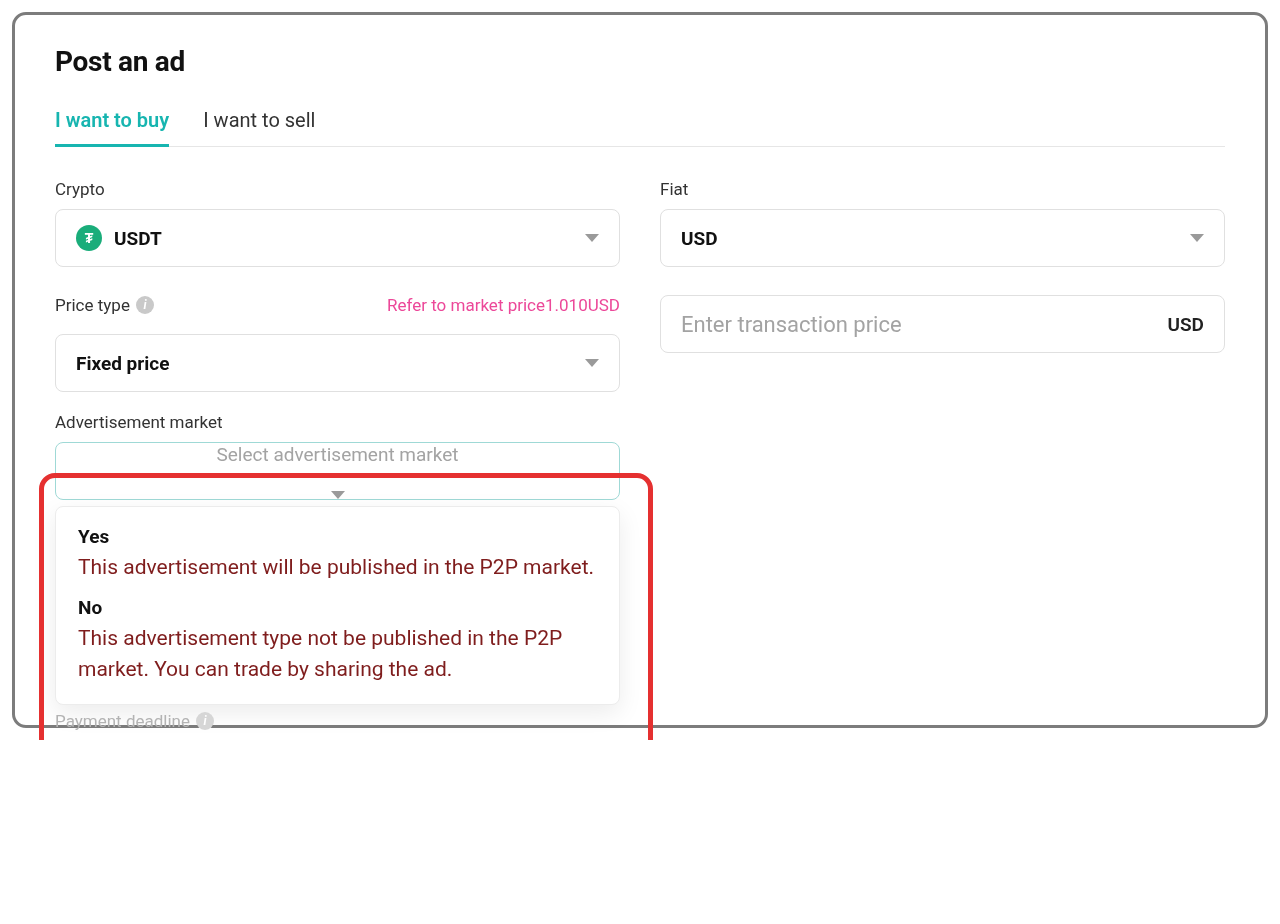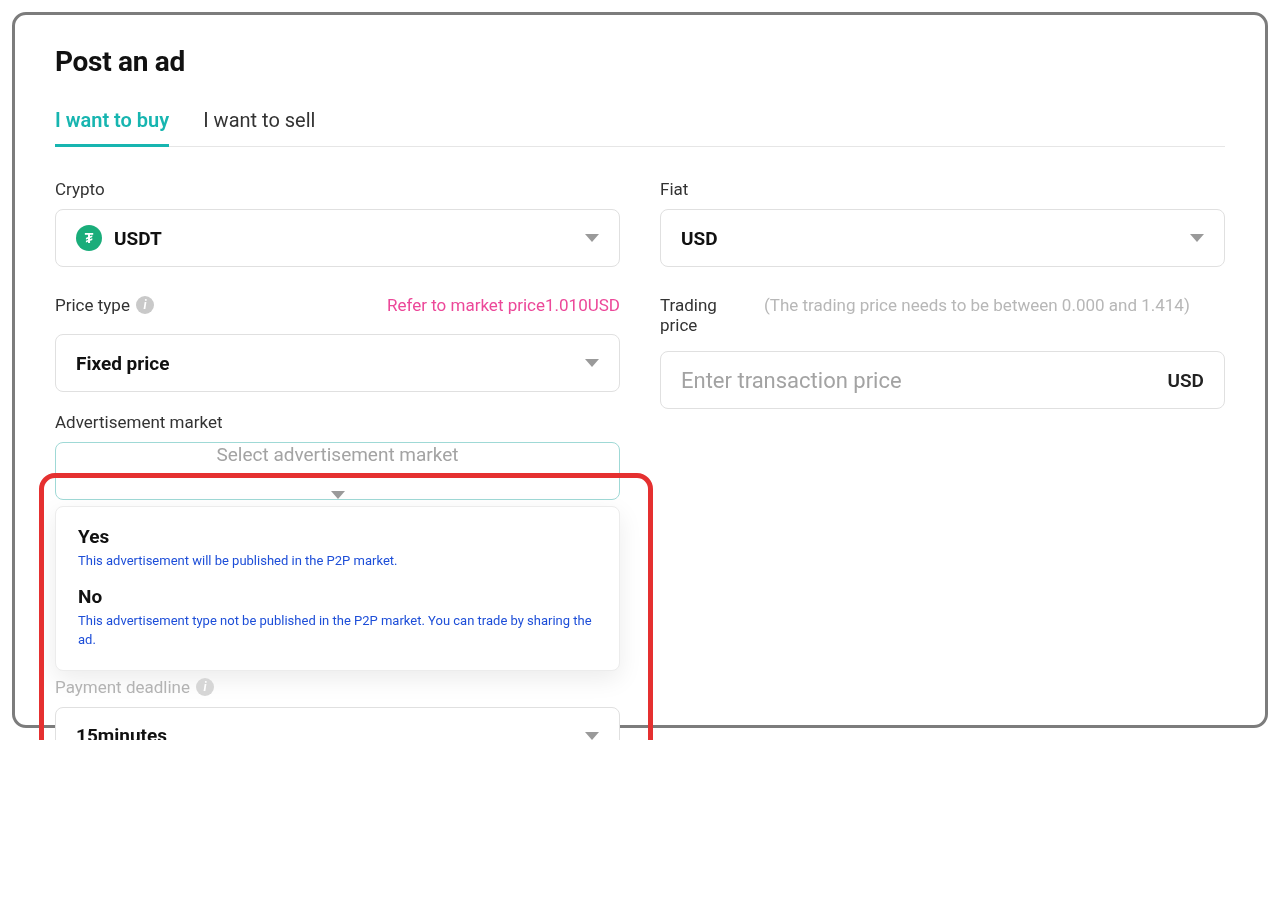--- a/index.html
+++ b/index.html
@@ -53,21 +53,21 @@
       border: 1px solid #ececec;
       border-radius: 8px;
       margin-top: 6px;
       box-shadow: 0 8px 24px rgba(0,0,0,0.08);
       padding: 18px 22px 20px 22px;
       background: #fff;
     }
     .dd-item { margin-bottom: 14px; cursor: pointer; }
     .dd-item:last-child { margin-bottom: 0; }
     .dd-title { font-size: 19px; font-weight: 700; color: #111; margin-bottom: 4px; }
-    .dd-desc { font-size: 13px; color: #1d4ed8; line-height: 1.45; }
+    .dd-desc { font-size: 21px; color: #7f1d1d; line-height: 1.45; }
     .ad-section { margin-top: 20px; }
   </style>
 </head>
 <body>
 
 <div class="panel">
   <h1 class="title">Post an ad</h1>
 
   <div class="tabs">
     <div class="tab active">I want to buy</div>
@@ -134,24 +134,20 @@
           </div>
           <div class="select-box">
             <span>15minutes</span>
             <span class="caret"></span>
           </div>
         </div>
       </div>
     </div>
 
     <div class="col">
-      <div class="trading-label-block">
-        <div class="trading-label">Trading price</div>
-        <div class="trading-hint">(The trading price needs to be between 0.000 and 1.414)</div>
-      </div>
       <div class="select-box price-input" style="font-weight:400">
         <input type="text" placeholder="Enter transaction price" style="">
         <span class="unit">USD</span>
       </div>
     </div>
   </div>
 
   <div class="ad-market-highlight"></div>
 </div>
 

